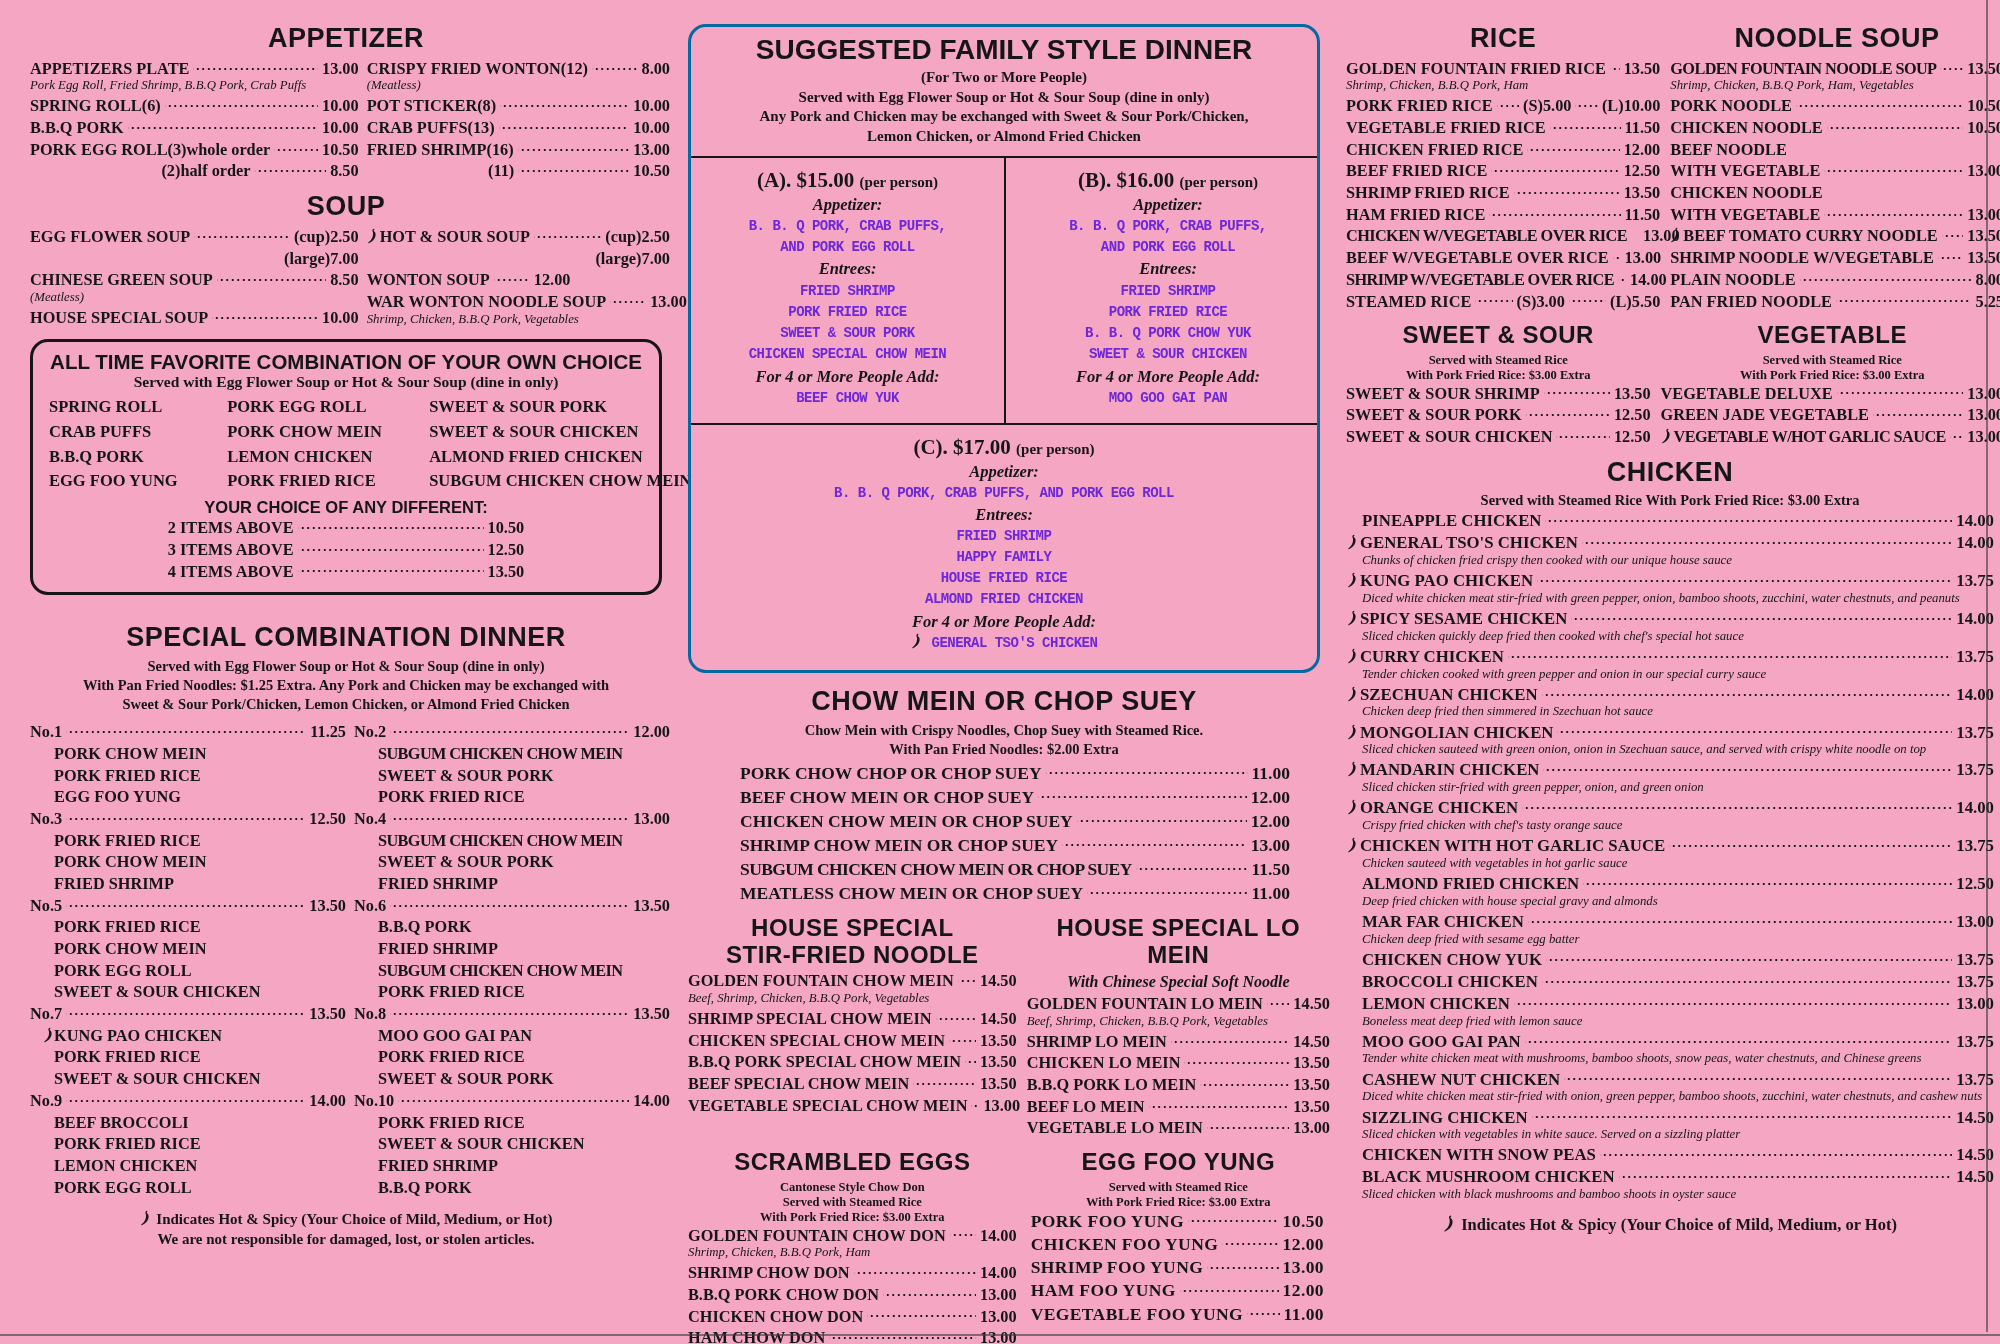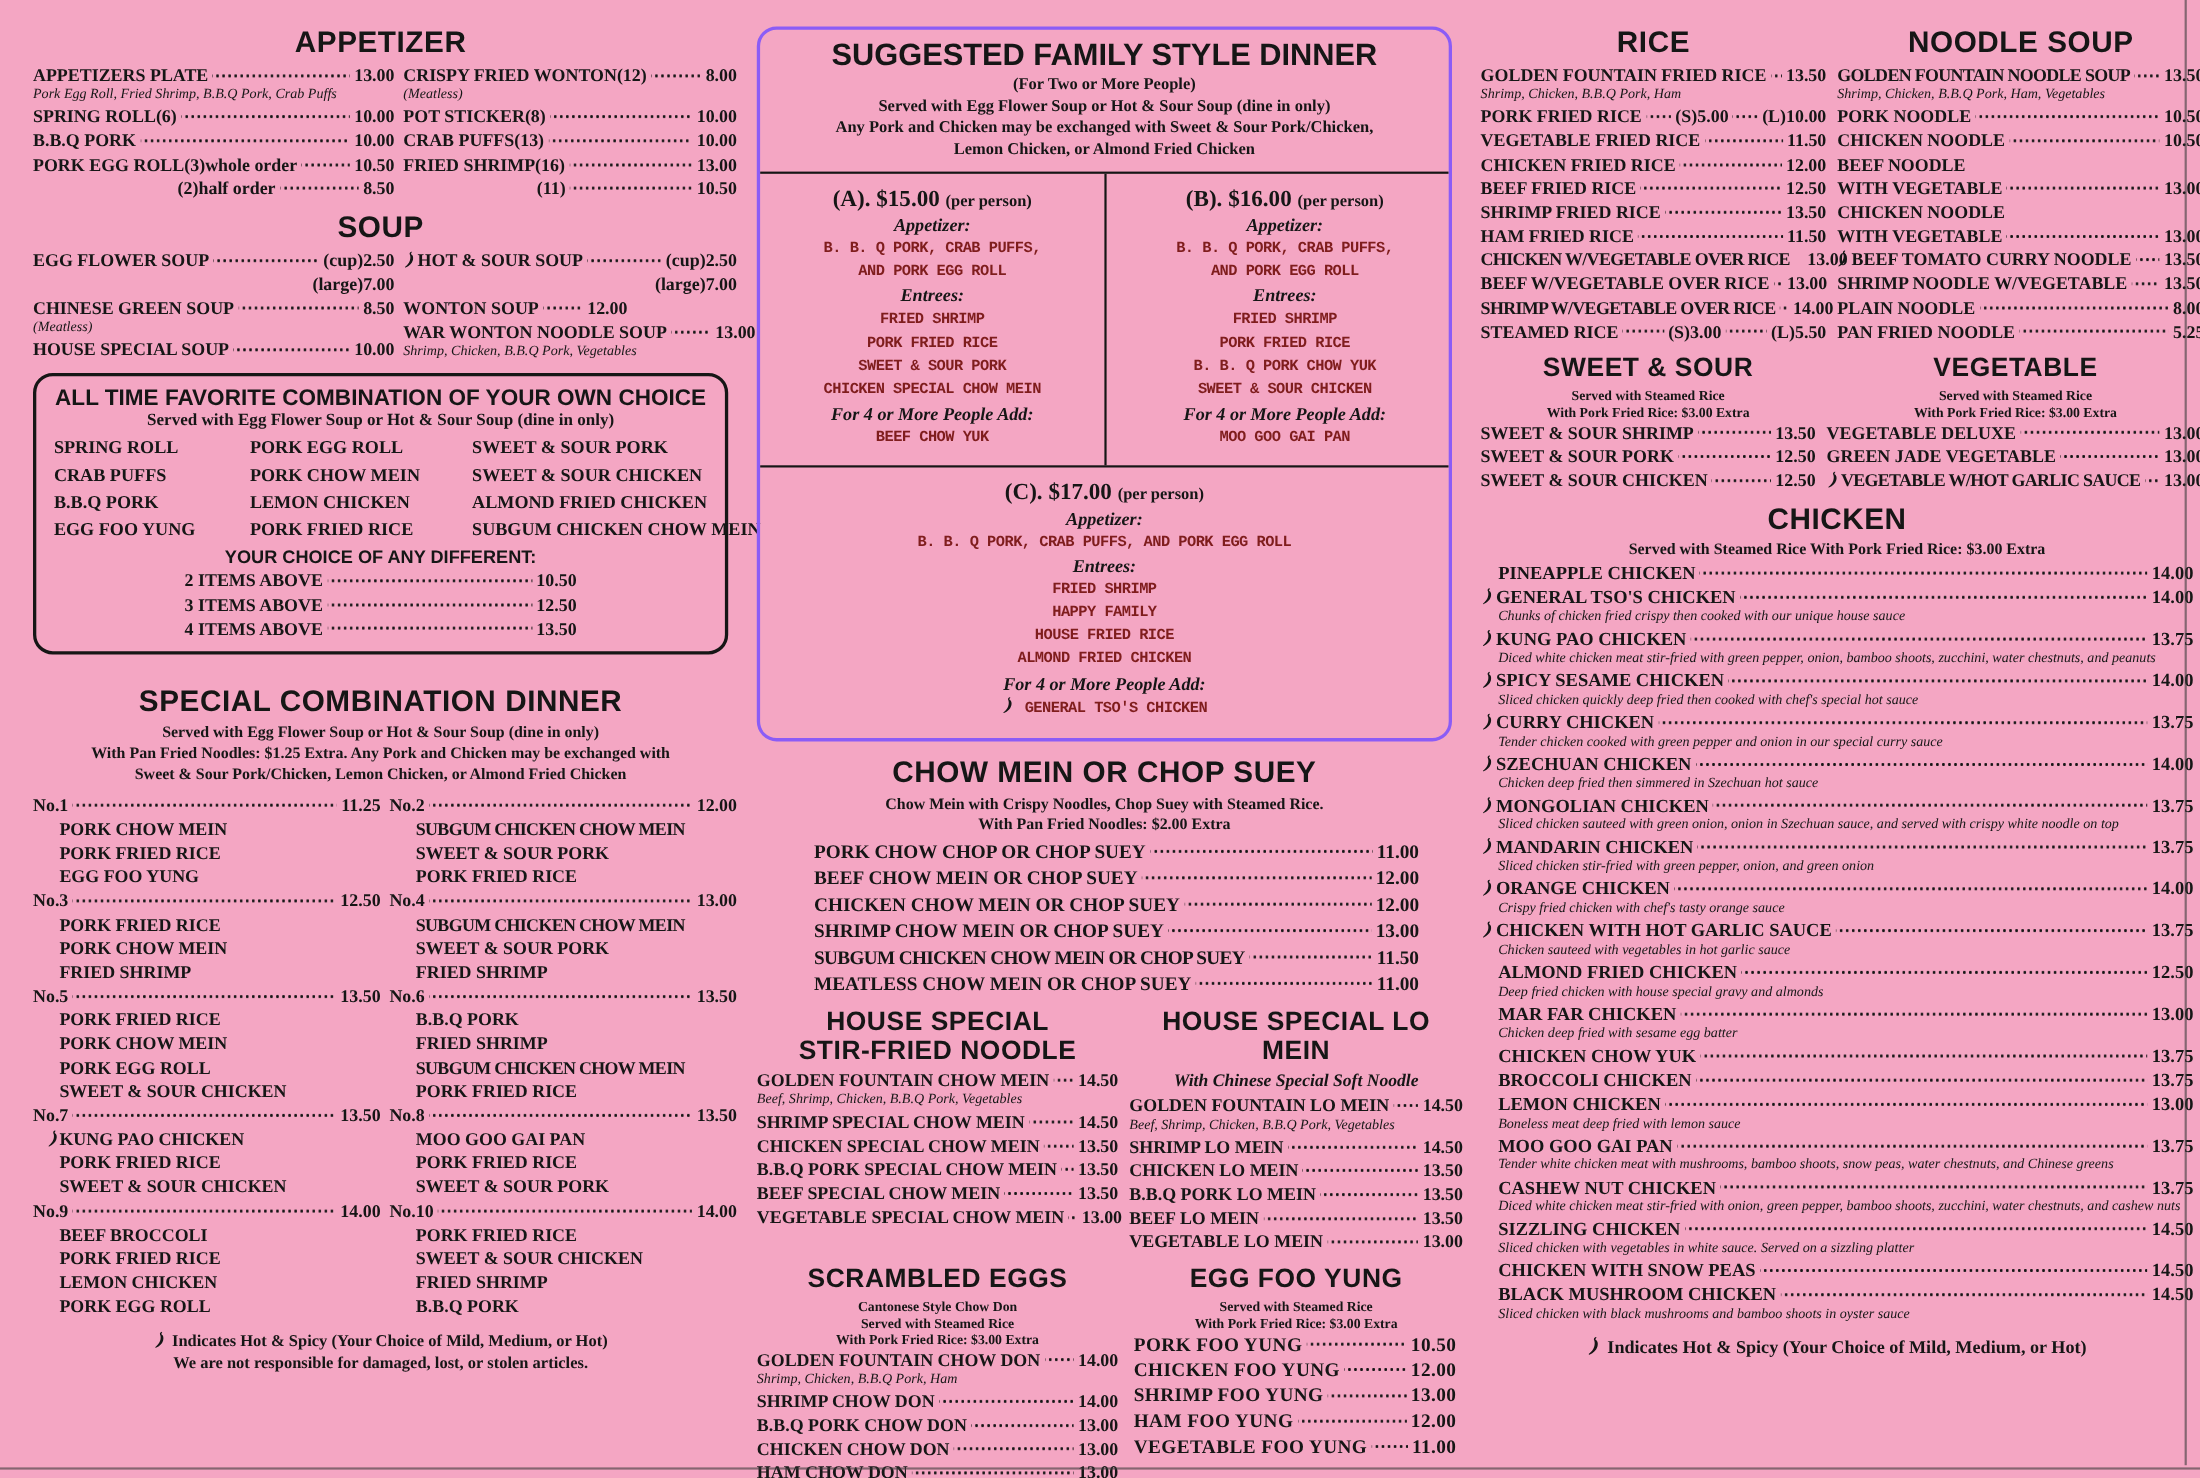--- a/index.html
+++ b/index.html
@@ -69,36 +69,36 @@
     border:3px solid #161616; border-radius:18px;
     padding:8px 16px 10px; margin:6px 0 28px;
   }
   .fav-title { font-family:"Liberation Sans",sans-serif; font-weight:700; font-size:20.5px; text-align:center; line-height:1.15; }
   .fav-sub { font-weight:bold; text-align:center; font-size:15.5px; margin-bottom:4px; }
   .fav-grid { display:grid; grid-template-columns:30% 34% 36%; }
   .fav-grid .line { text-align:left; font-weight:bold; font-size:16.5px; line-height:1.5; white-space:nowrap; }
   .fav-choice-title { font-family:"Liberation Sans",sans-serif; font-weight:700; font-size:16.5px; text-align:center; margin-top:4px; }
   .fav-choices { width:60%; margin:0 auto; }
   
-  .family-box { border:3px solid #8b5cf6; border-radius:18px; margin-bottom:14px; overflow:hidden; }
+  .family-box { border:3px solid #0369a1; border-radius:18px; margin-bottom:14px; overflow:hidden; }
   .fam-head { padding:8px 10px 9px; border-bottom:2.5px solid #161616; }
   .fam-title { font-family:"Liberation Sans",sans-serif; font-weight:700; font-size:28px; text-align:center; line-height:1.1; margin-bottom:2px; }
   .fam-sub { font-weight:bold; text-align:center; font-size:15px; line-height:1.32; }
   .fam-ab { display:grid; grid-template-columns:1fr 1fr; border-bottom:2.5px solid #161616; }
   .fam-plan { padding:10px 4px 14px; }
   .fam-plan-b { border-left:2.5px solid #161616;padding-left:17px; }
   .fam-c { padding:10px 4px 16px; }
   .line { text-align:center; }
   .fd-head { font-size:21px; font-weight:bold; margin-bottom:1px; }
   .fd-head .lsmall { font-size:15px; font-weight:bold; }
   .fd-label { font-style:italic; font-weight:bold; font-size:16.5px; line-height:1.35; }
   .fd-add   { font-style:italic; font-weight:bold; font-size:16.5px; line-height:1.4; }
   .fd-mono  {
     font-family:"Liberation Mono", monospace;
-    font-size:14px; font-weight:600; color:#7f1d1d;
+    font-size:14px; font-weight:600; color:#6d28d9;
     line-height:1.5; letter-spacing:-0.5px;
   }
   
   .sec-chowmein .ilist { padding:2px 30px 0 52px; }
   .sec-chowmein .row { line-height:1.38; }
   .sec-chicken .row { padding-left:16px; line-height:1.3; font-size:16.8px; }
   .sec-chicken .spicy { margin-left:-15px; }
   .sec-chicken .desc { margin-left:16px; }
   .sec-fooyung .ilist { padding:0 6px 0 4px; }
   .sec-fooyung .row { letter-spacing:.4px; }

